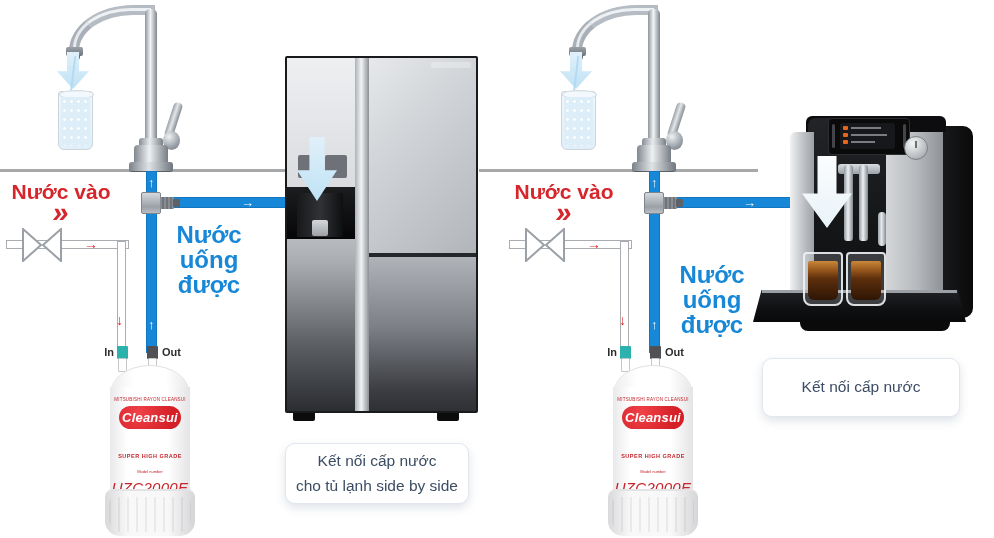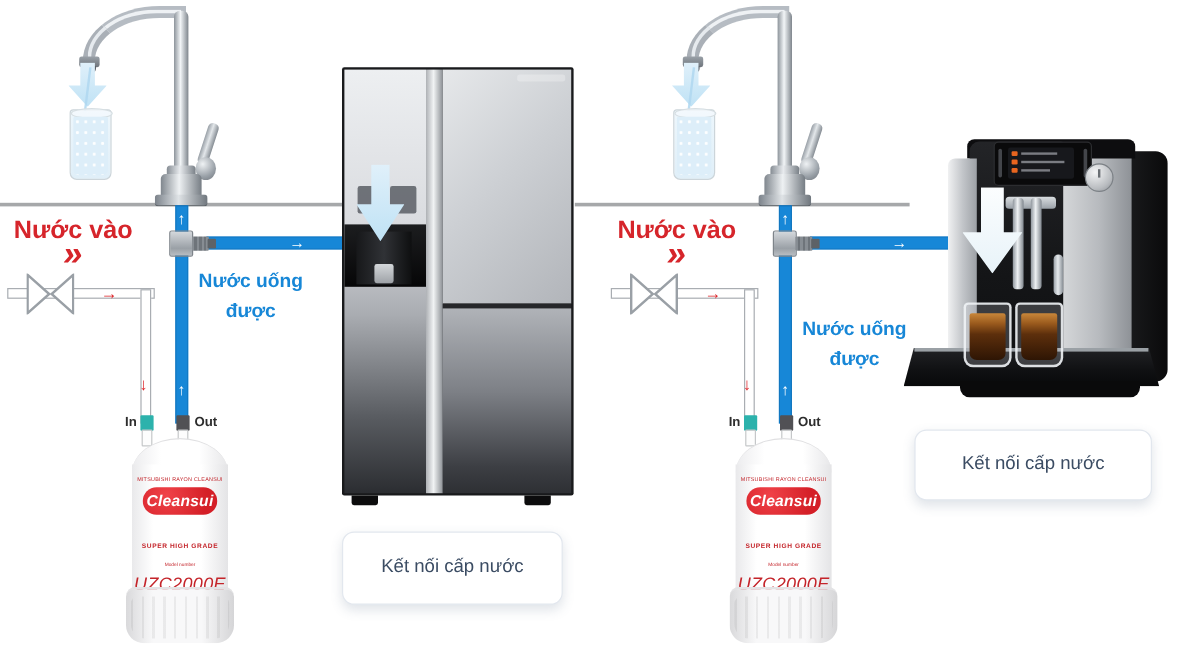--- a/index.html
+++ b/index.html
@@ -61,21 +61,21 @@
   .tnut{position:absolute;left:160px;top:197px;width:14px;height:12px;background:repeating-linear-gradient(90deg,#878d93 0 2px,#6e747a 2px 4px);border-radius:1px;}
   .tnut2{position:absolute;left:173px;top:199px;width:7px;height:8px;background:#5d6267;border-radius:1px;}
   .warrow{position:absolute;color:#fff;font-weight:bold;font-size:13px;line-height:13px;}
 
   
   .lbl-in-red{position:absolute;left:2px;top:180px;width:118px;text-align:center;
               color:#d6252b;font-size:21px;font-weight:bold;}
   .lbl-chev{position:absolute;left:2px;top:198px;width:118px;text-align:center;color:#d6252b;
             font-size:29px;font-weight:bold;transform:skewX(-8deg);line-height:28px;}
   .lbl-drink{position:absolute;left:150px;width:118px;text-align:center;color:#1787d7;
-             font-size:16px;font-weight:bold;line-height:25px;top:222px;}
+             font-size:24px;font-weight:bold;line-height:25px;top:222px;}
   .st-r .lbl-drink{top:262px;}
   .pl{position:absolute;font-size:11px;font-weight:bold;color:#2d2d2d;top:346px;}
   .pl.in{left:94px;width:20px;text-align:right;}
   .pl.out{left:162px;}
 
   
   .port{position:absolute;top:346px;width:11px;height:13px;border-radius:1px;}
   .port.in{left:117px;background:#2cb2ac;}
   .port.out{left:147px;background:#515155;}
   .stem{position:absolute;top:358px;width:9px;height:14px;background:#fdfdfd;border:1px solid #c5c7c9;box-sizing:border-box;border-radius:1px;}
@@ -339,18 +339,19 @@
         <div class="coffee-fill"></div>
       </div>
     <div class="cup" style="left:94px;">
         <div class="coffee-fill"></div>
       </div>
     <div class="cm-base"></div>
   </div>
 
   <div class="caption cap-fridge">
     <div>Kết nối cấp nước</div>
+    <div>cho tủ lạnh side by side</div>
   </div>
   <div class="caption cap-coffee">
     <div>Kết nối cấp nước</div>
   </div>
 
 </div>
 
 </body></html>

